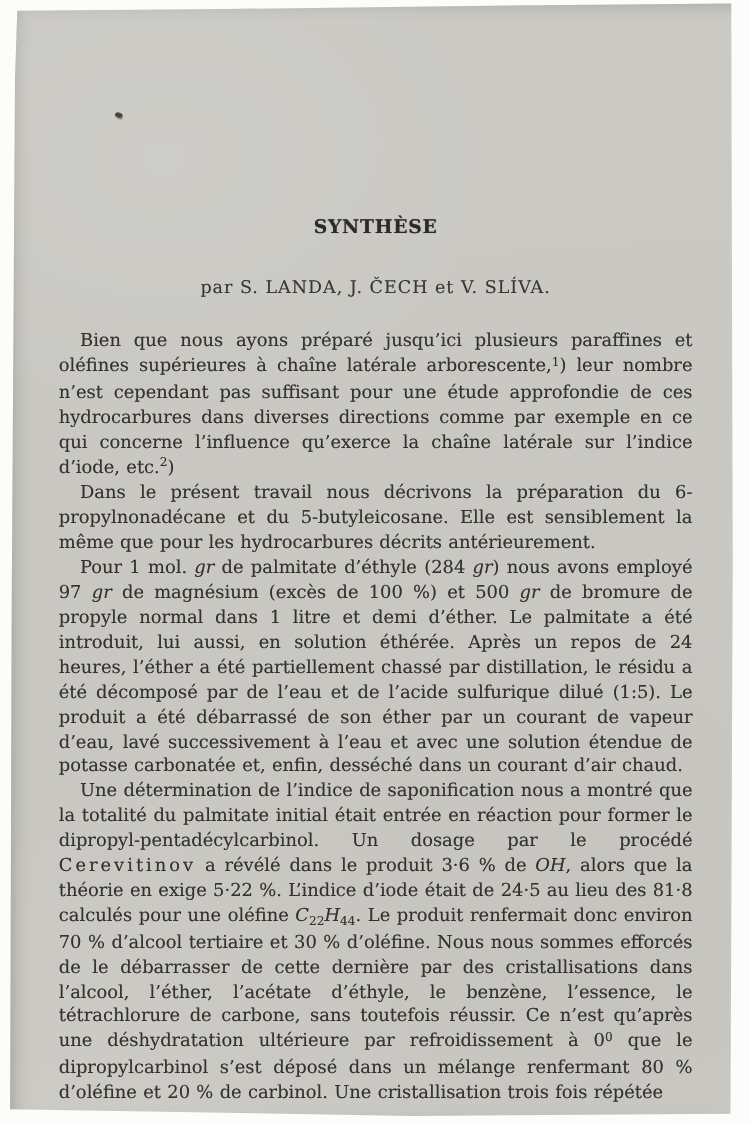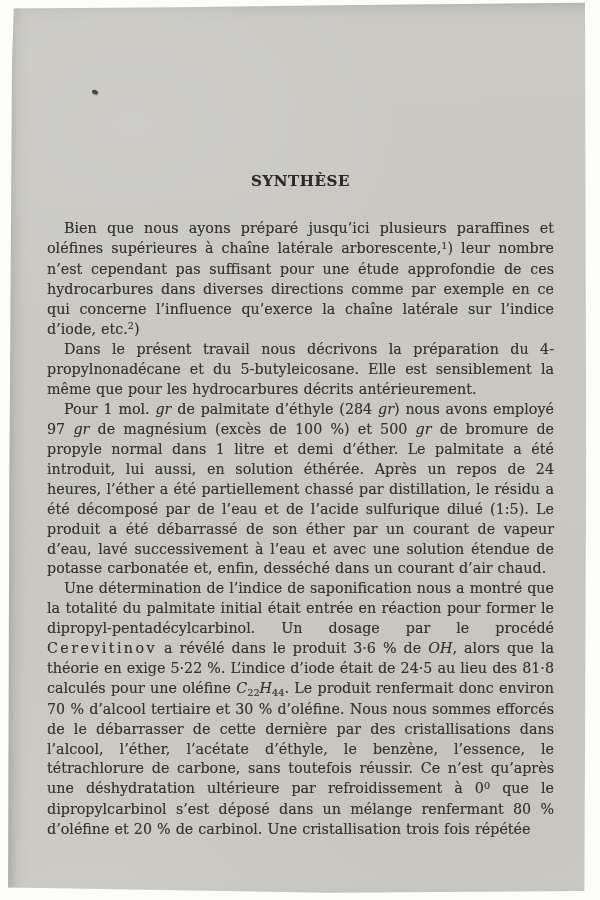--- a/index.html
+++ b/index.html
@@ -107,21 +107,22 @@
 </head>
 <body>
 
 <div class="stage">
   <div class="paper">
     <div class="speck"></div>
     <div class="content">
       <h1 class="title">
         <span class="line">SYNTHÈSE</span>
       </h1>
+      <div class="byline">par S. LANDA, J. ČECH et V. SLÍVA.</div>
       <div class="body-text">
         <p><span>Bien que nous ayons préparé jusqu’ici plusieurs paraffines et oléfines supérieures à chaîne latérale arborescente,</span><span class="seg-sup">1</span><span>) leur nombre n’est cependant pas suffisant pour une étude approfondie de ces hydrocarbures dans diverses directions comme par exemple en ce qui concerne l’influence qu’exerce la chaîne latérale sur l’indice d’iode, etc.</span><span class="seg-sup">2</span><span>)</span></p>
-        <p><span>Dans le présent travail nous décrivons la préparation du 4-propylnonadécane et du 5-butyleicosane. Elle est sensiblement la même que pour les hydrocarbures décrits antérieurement.</span></p>
+        <p><span>Dans le présent travail nous décrivons la préparation du 6-propylnonadécane et du 5-butyleicosane. Elle est sensiblement la même que pour les hydrocarbures décrits antérieurement.</span></p>
         <p><span>Pour 1 mol. </span><span class="seg-i">gr</span><span> de palmitate d’éthyle (284 </span><span class="seg-i">gr</span><span>) nous avons employé 97 </span><span class="seg-i">gr</span><span> de magnésium (excès de 100 %) et 500 </span><span class="seg-i">gr</span><span> de bromure de propyle normal dans 1 litre et demi d’éther. Le palmitate a été introduit, lui aussi, en solution éthérée. Après un repos de 24 heures, l’éther a été partiellement chassé par distillation, le résidu a été décomposé par de l’eau et de l’acide sulfurique dilué (1:5). Le produit a été débarrassé de son éther par un courant de vapeur d’eau, lavé successivement à l’eau et avec une solution étendue de potasse carbonatée et, enfin, desséché dans un courant d’air chaud.</span></p>
         <p><span>Une détermination de l’indice de saponification nous a montré que la totalité du palmitate initial était entrée en réaction pour former le dipropyl-pentadécylcarbinol. Un dosage par le procédé </span><span class="seg-sp">Cerevitinov</span><span> a révélé dans le produit 3·6 % de </span><span class="seg-i">OH</span><span>, alors que la théorie en exige 5·22 %. L’indice d’iode était de 24·5 au lieu des 81·8 calculés pour une oléfine </span><span class="seg-i">C</span><span class="seg-sub">22</span><span class="seg-i">H</span><span class="seg-sub">44</span><span>. Le produit renfermait donc environ 70 % d’alcool tertiaire et 30 % d’oléfine. Nous nous sommes efforcés de le débarrasser de cette dernière par des cristallisations dans l’alcool, l’éther, l’acétate d’éthyle, le benzène, l’essence, le tétrachlorure de carbone, sans toutefois réussir. Ce n’est qu’après une déshydratation ultérieure par refroidissement à 0</span><span class="seg-sup">0</span><span> que le dipropylcarbinol s’est déposé dans un mélange renfermant 80 % d’oléfine et 20 % de carbinol. Une cristallisation trois fois répétée</span></p>
       </div>
     </div>
   </div>
 </div>
 
 </body></html>

